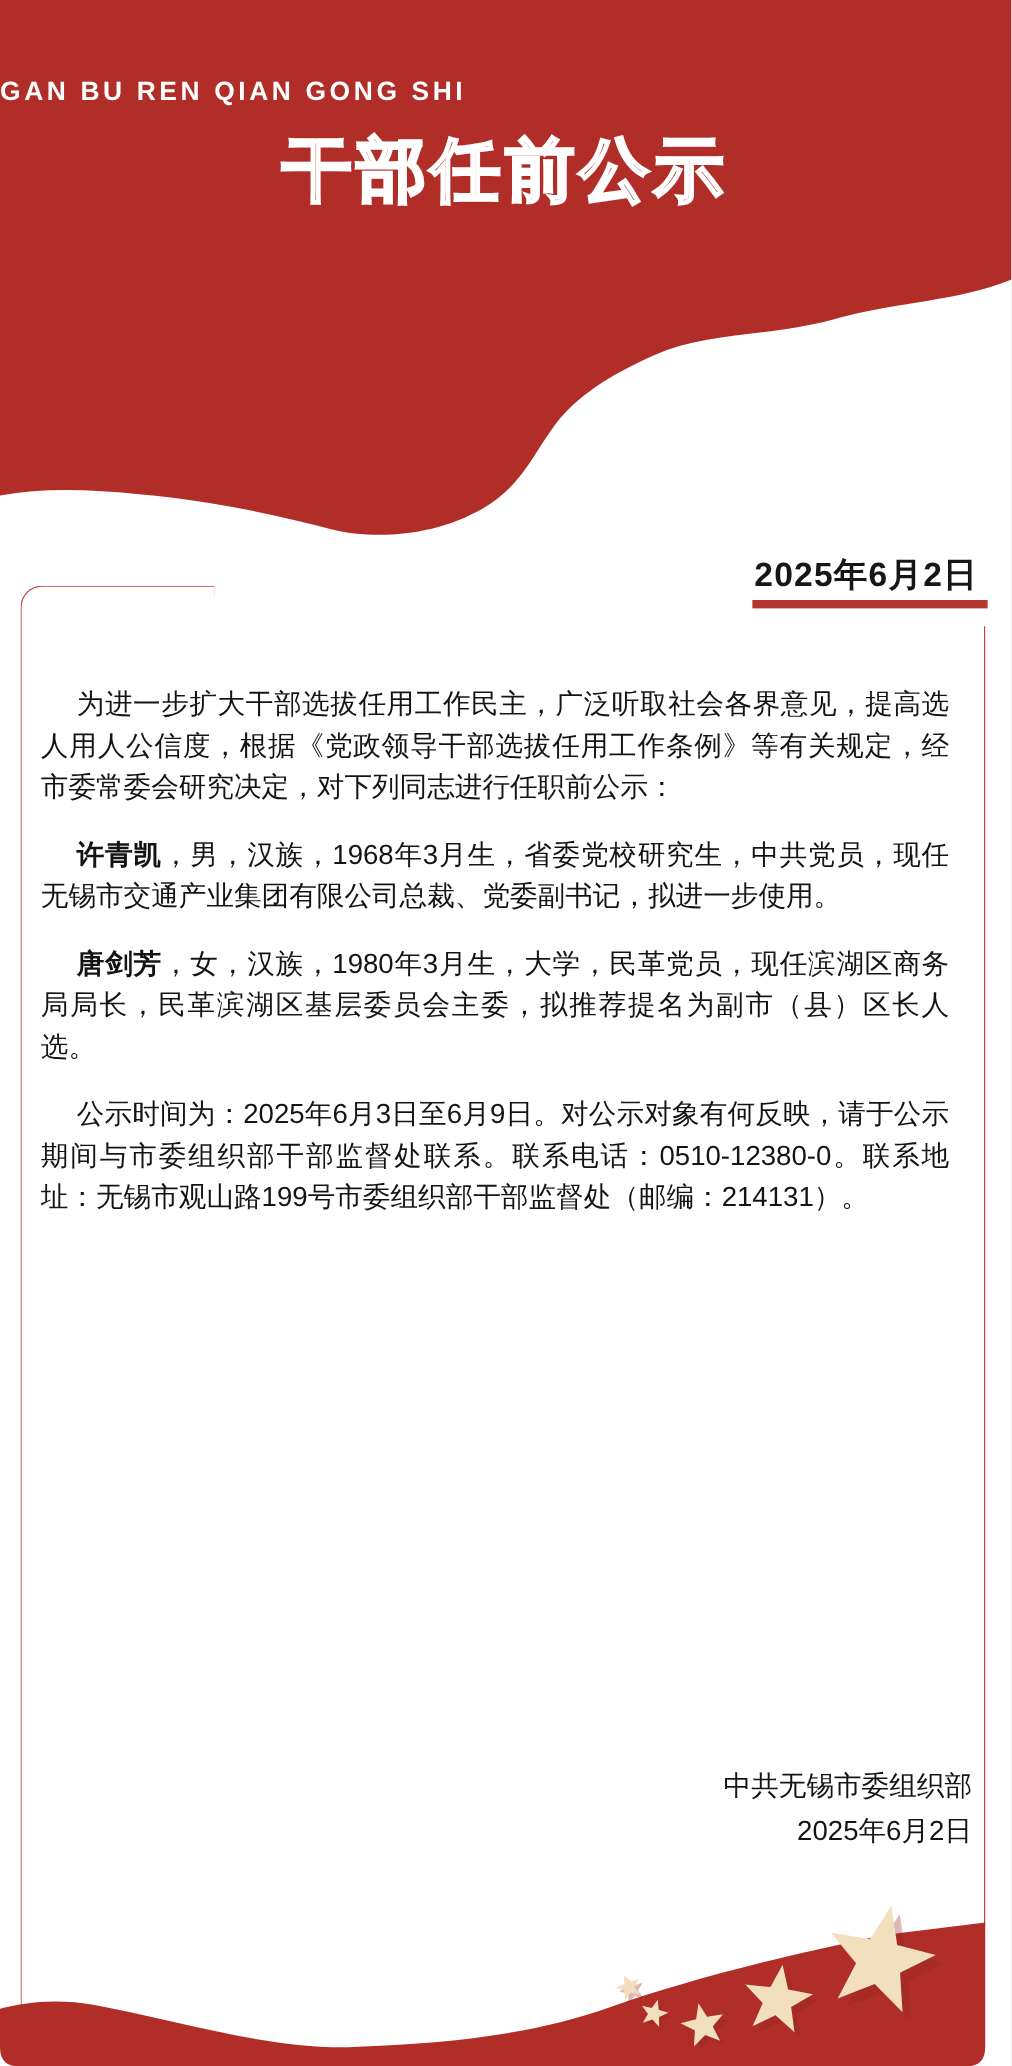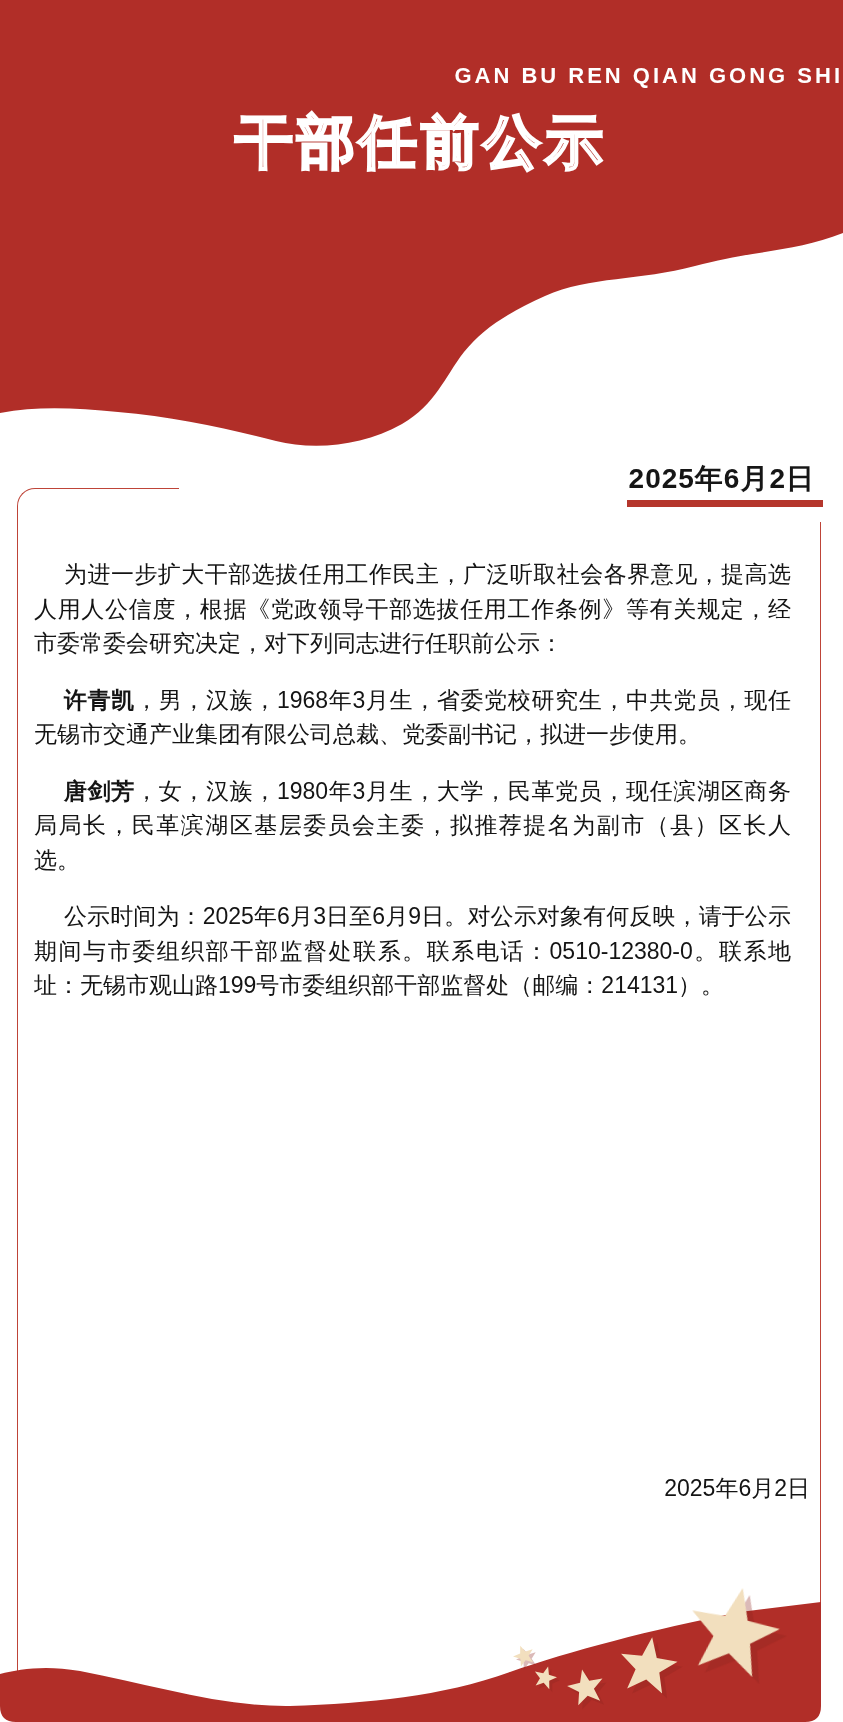--- a/index.html
+++ b/index.html
@@ -8,21 +8,21 @@
     width:843px;height:1722px;
     margin:0 auto;
     background:#ffffff;
     overflow:hidden;
     font-family:"Liberation Sans","DejaVu Sans",sans-serif;
   }
   
   .header-svg{position:absolute;top:0;left:0;display:block;}
   .header-pinyin{
     position:absolute;top:63px;left:0;width:100%;
-    text-align:right;
+    text-align:left;
     color:#ffffff;font-weight:700;font-size:22px;letter-spacing:3px;
     white-space:nowrap;
   }
   .header-title-svg{position:absolute;top:98px;left:0;}
   
   .date-badge{
     position:absolute;top:460px;right:28px;
     font-size:28px;font-weight:700;color:#161616;
     letter-spacing:1px;white-space:nowrap;
   }
@@ -43,21 +43,21 @@
     width:0;height:1082px;
     border-left:1.5px solid #BE4438;
   }
   
   .doc-body{
     position:absolute;left:34px;top:557px;width:757px;
     color:#141414;
     font-size:23px;line-height:34.5px;
     text-align:justify;
   }
-  .doc-body p{margin:0 0 22px 0;text-indent:30px;}
+  .doc-body p{margin:12px 0 22px 0;text-indent:30px;}
   .doc-body p:last-child{margin-bottom:0;}
   .entry-name{font-weight:700;}
   
   .signature{
     position:absolute;top:1470px;right:33px;
     text-align:right;
     color:#141414;font-size:23px;line-height:37px;
     white-space:nowrap;
   }
   
@@ -100,20 +100,21 @@
       <span class="entry-name">许青凯</span><span>，男，汉族，1968年3月生，省委党校研究生，中共党员，现任无锡市交通产业集团有限公司总裁、党委副书记，拟进一步使用。</span>
     </p>
     <p>
       <span class="entry-name">唐剑芳</span><span>，女，汉族，1980年3月生，大学，民革党员，现任滨湖区商务局局长，民革滨湖区基层委员会主委，拟推荐提名为副市（县）区长人选。</span>
     </p>
 
     <p>公示时间为：2025年6月3日至6月9日。对公示对象有何反映，请于公示期间与市委组织部干部监督处联系。联系电话：0510-12380-0。联系地址：无锡市观山路199号市委组织部干部监督处（邮编：214131）。</p>
   </div>
 
   <div class="signature">
+    <div>中共无锡市委组织部</div>
     <div>2025年6月2日</div>
   </div>
 
   <svg class="bottom-svg" width="843" height="162" viewBox="0 0 843 162" aria-hidden="true">
     <defs>
       <path id="star" d="M0,-1 L0.247,-0.34 L0.951,-0.309 L0.399,0.13 L0.588,0.809 L0,0.42 L-0.588,0.809 L-0.399,0.13 L-0.951,-0.309 L-0.247,-0.34 Z"></path>
     </defs>
     <path fill="#B12E28" d="
       M0,114
       C20,109 45,105 80,111

